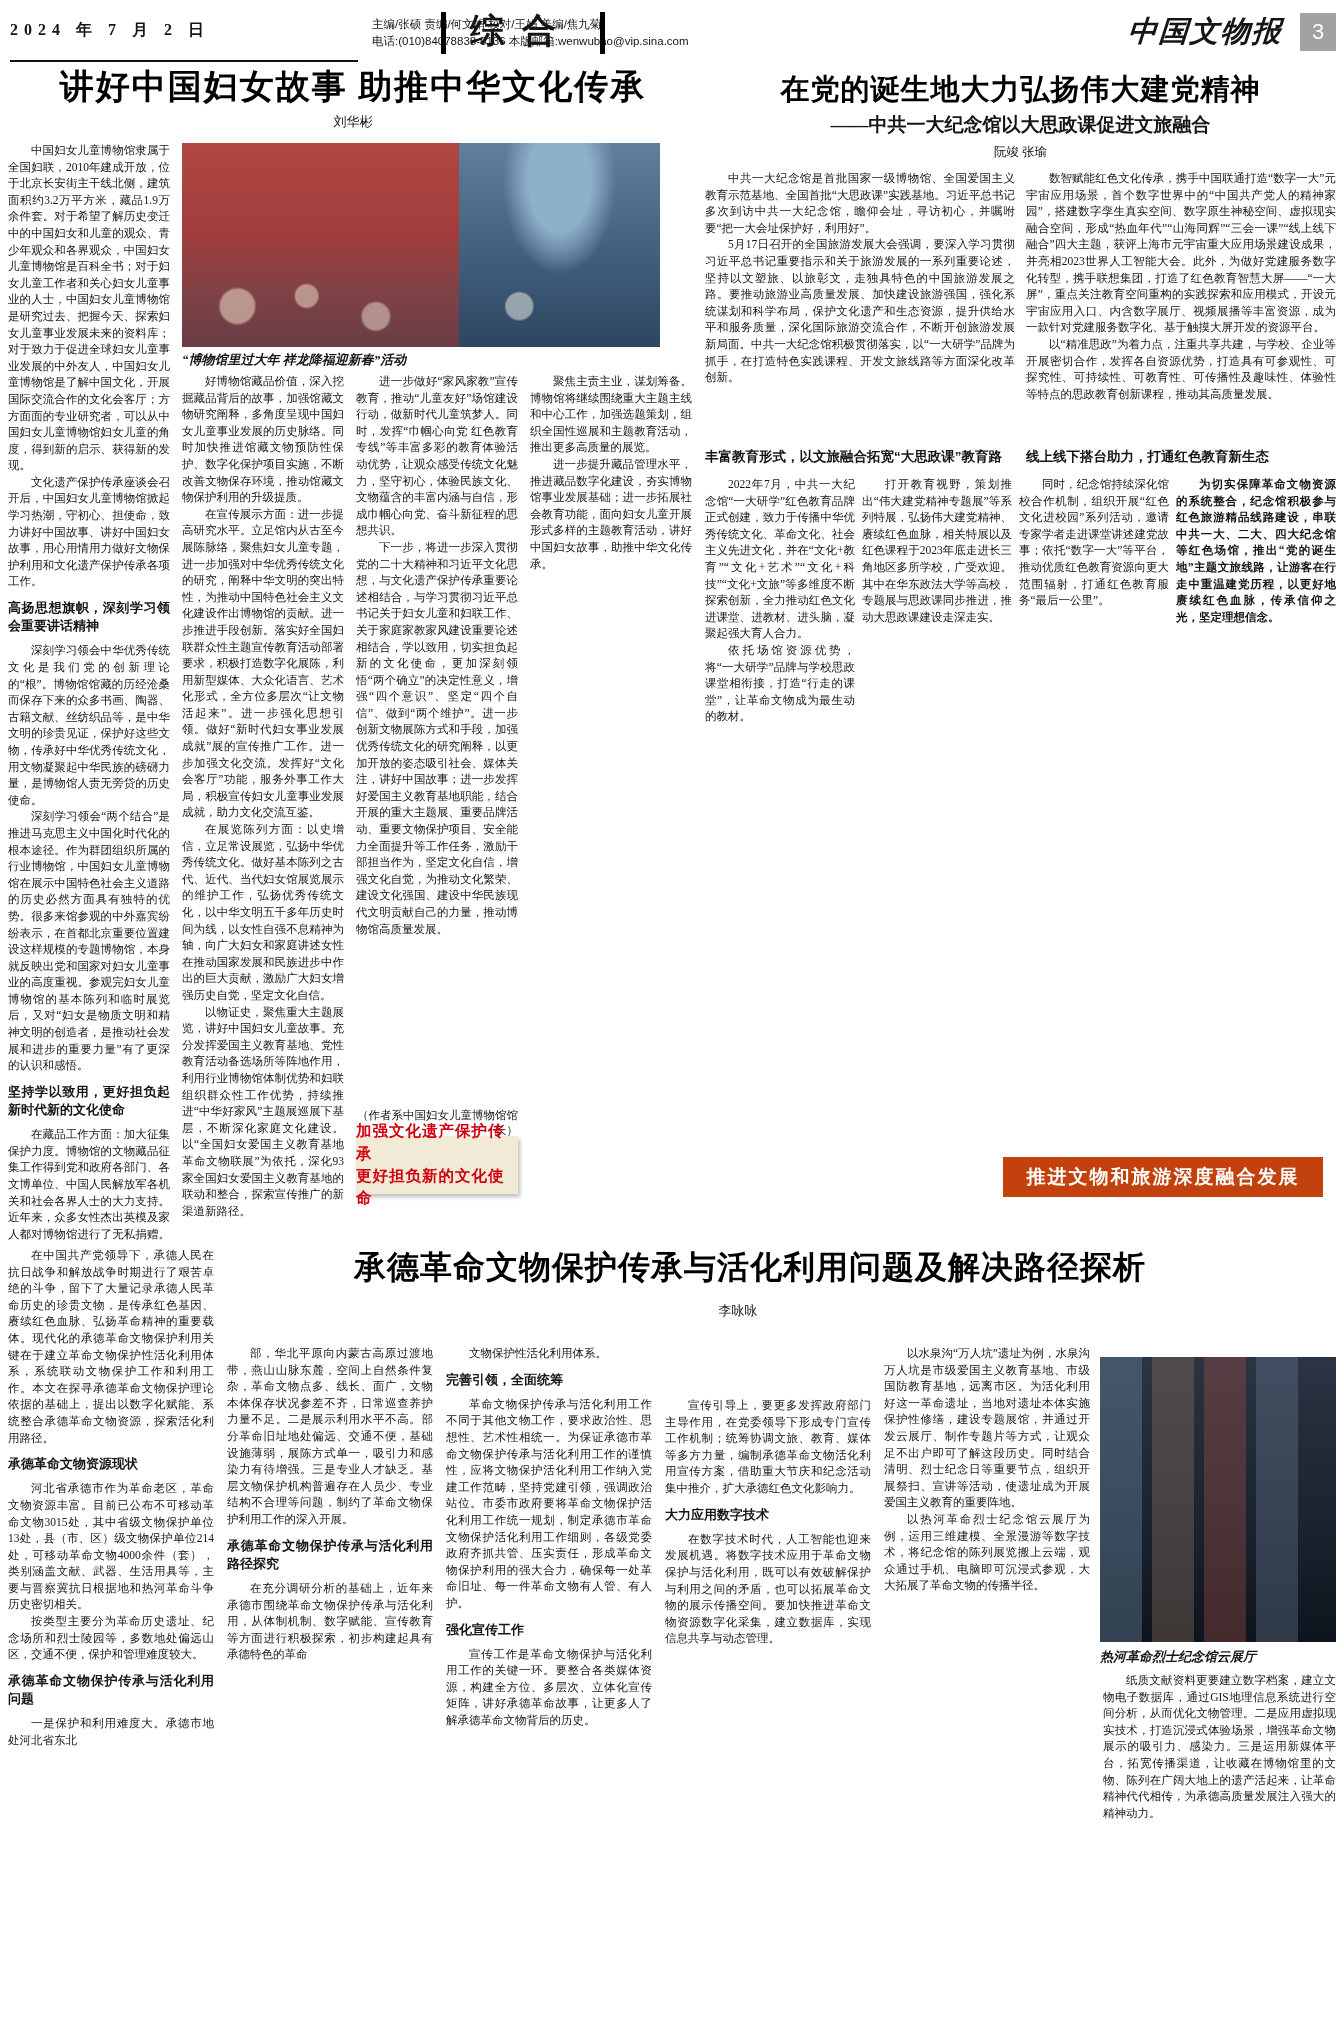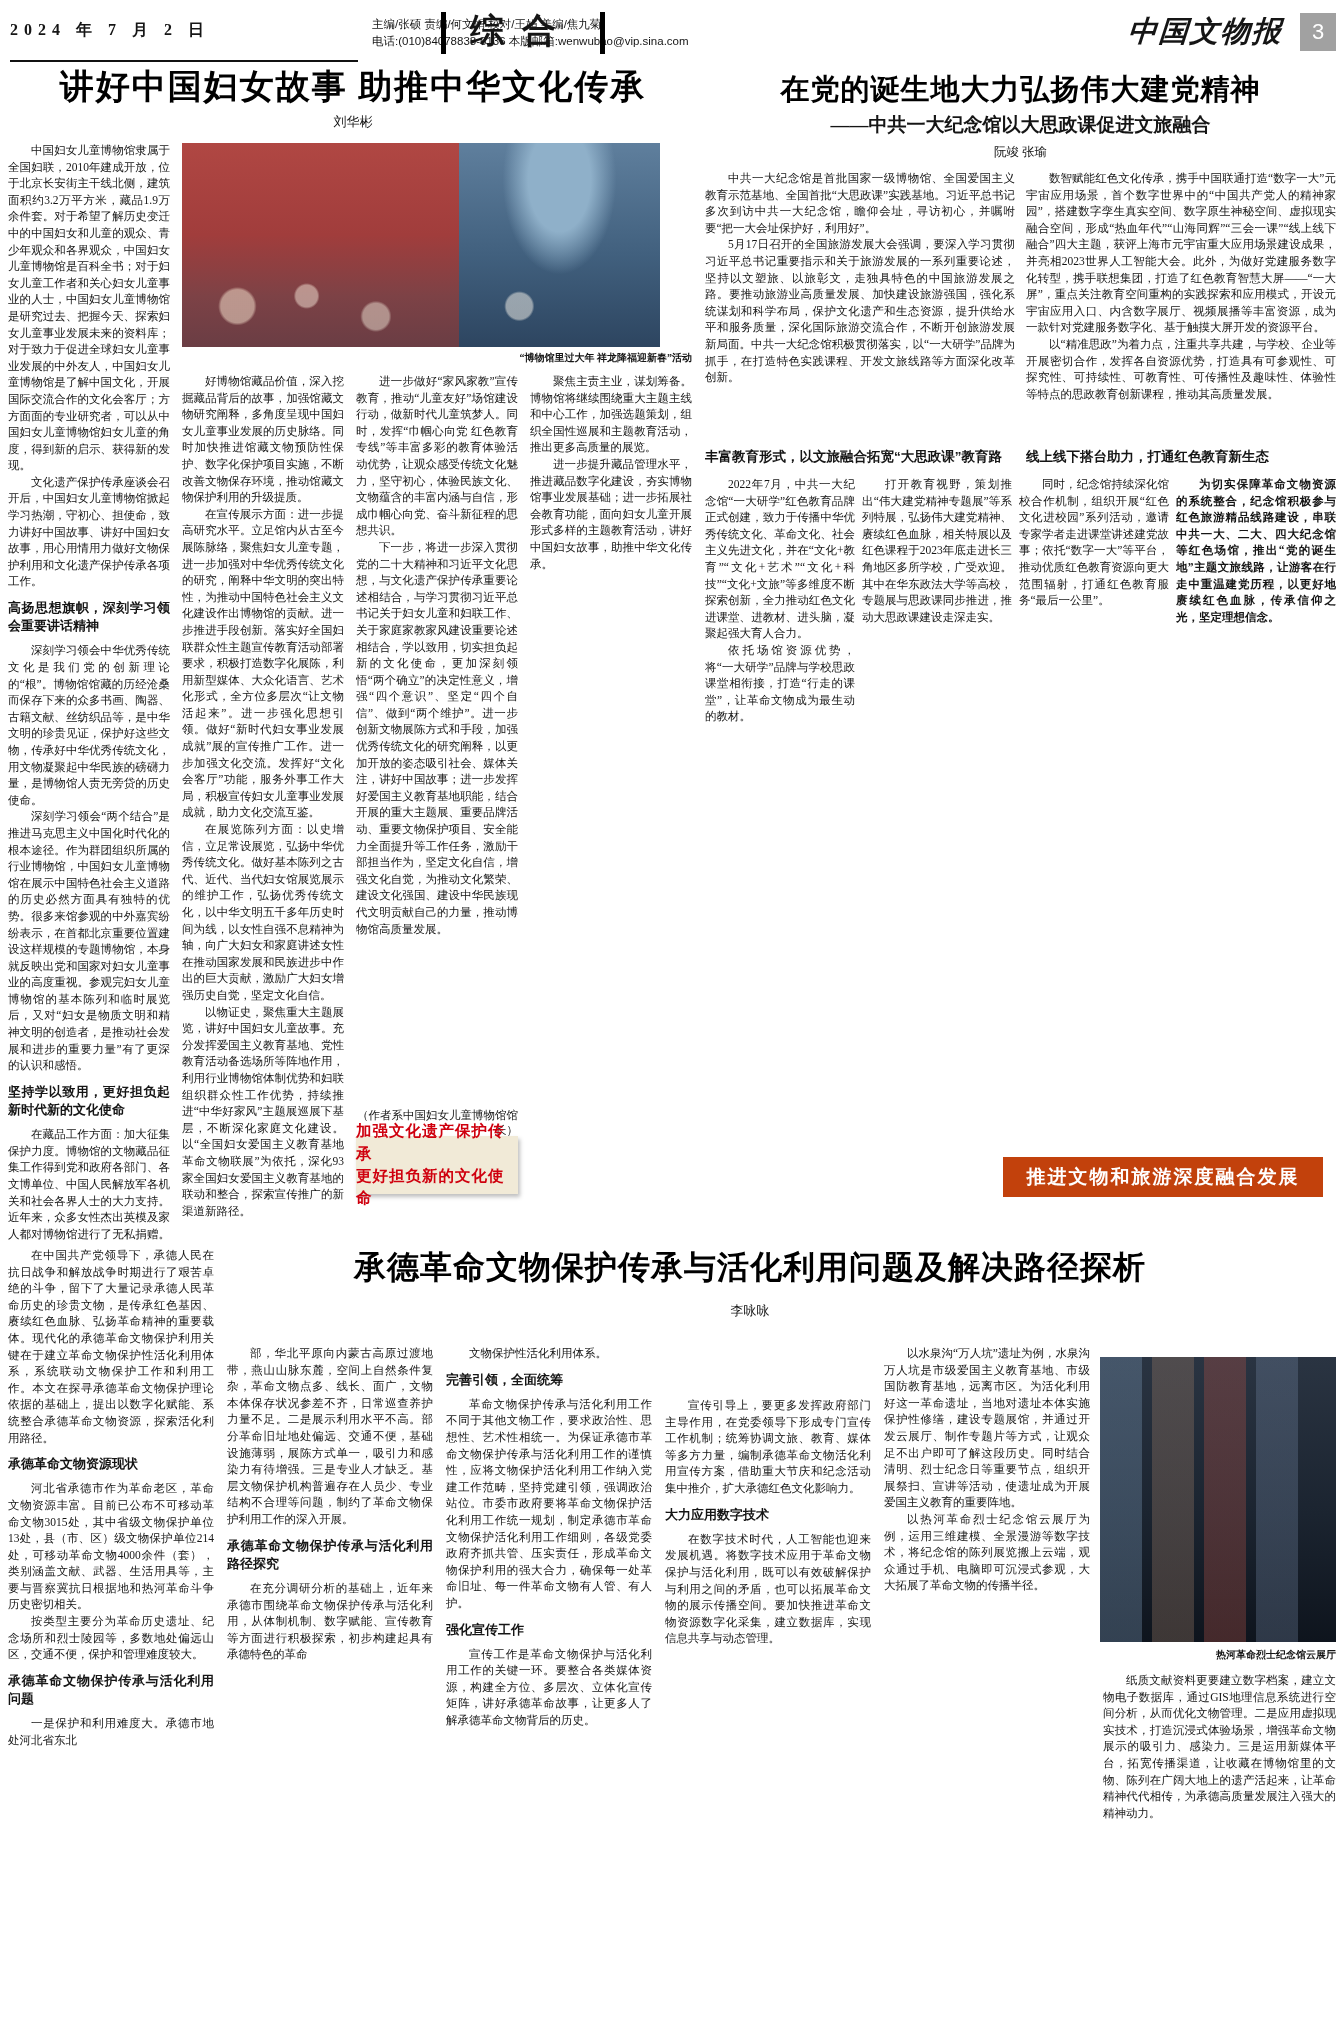--- a/index.html
+++ b/index.html
@@ -19,21 +19,21 @@
                color:#fff;font-size:22px;display:flex;align-items:center;justify-content:center;
                font-family:"Liberation Sans",sans-serif;}
   
   .col{position:absolute;overflow:hidden;text-align:justify;}
   .col .para{margin:0;text-indent:2em;font-size:11.5px;line-height:16.6px;}
   .col h4.sub{margin:9px 0 7px 0;font-size:13px;line-height:1.4;font-family:"Liberation Sans",sans-serif;
               font-weight:bold;text-indent:0;}
   .headline{position:absolute;text-align:center;font-weight:bold;color:#000;}
   .byline{position:absolute;text-align:center;font-size:13px;}
   .subtitle{position:absolute;text-align:center;font-size:19px;font-weight:bold;}
-  .caption{position:absolute;font-size:10px;font-weight:bold;text-align:right;}
+  .caption{position:absolute;font-size:13px;font-weight:bold;text-align:left;font-style:italic;}
   
   .photo{position:absolute;display:flex;overflow:hidden;}
   .scene-red{flex:0 0 58%;background:
       radial-gradient(circle at 20% 80%, rgba(240,220,200,.55) 0 6%, transparent 7%),
       radial-gradient(circle at 45% 75%, rgba(245,230,215,.5) 0 5%, transparent 6%),
       radial-gradient(circle at 70% 85%, rgba(235,225,210,.5) 0 5%, transparent 6%),
       linear-gradient(180deg,#b04743 0%,#a13d3c 45%,#7d4246 75%,#6a3d44 100%);}
   .scene-blue{flex:1;background:
       radial-gradient(ellipse at 50% 18%, #8fb0c9 0 22%, transparent 40%),
       radial-gradient(circle at 30% 80%, rgba(250,245,235,.5) 0 6%, transparent 7%),
@@ -145,21 +145,21 @@
   <div class="col" style="left:8px;top:1247px;width:206px;height:785px;">
       <p class="para">在中国共产党领导下，承德人民在抗日战争和解放战争时期进行了艰苦卓绝的斗争，留下了大量记录承德人民革命历史的珍贵文物，是传承红色基因、赓续红色血脉、弘扬革命精神的重要载体。现代化的承德革命文物保护利用关键在于建立革命文物保护性活化利用体系，系统联动文物保护工作和利用工作。本文在探寻承德革命文物保护理论依据的基础上，提出以数字化赋能、系统整合承德革命文物资源，探索活化利用路径。</p>
       <h4 class="sub">承德革命文物资源现状</h4>
       <p class="para">河北省承德市作为革命老区，革命文物资源丰富。目前已公布不可移动革命文物3015处，其中省级文物保护单位13处，县（市、区）级文物保护单位214处，可移动革命文物4000余件（套），类别涵盖文献、武器、生活用具等，主要与晋察冀抗日根据地和热河革命斗争历史密切相关。</p>
       <p class="para">按类型主要分为革命历史遗址、纪念场所和烈士陵园等，多数地处偏远山区，交通不便，保护和管理难度较大。</p>
       <h4 class="sub">承德革命文物保护传承与活化利用问题</h4>
       <p class="para">一是保护和利用难度大。承德市地处河北省东北</p>
     </div>
 
   <div class="headline" style="left:240px;top:1246px;width:1020px;font-size:32px;letter-spacing:1px;">承德革命文物保护传承与活化利用问题及解决路径探析</div>
-  <div class="byline" style="left:240px;top:1302px;width:1020px;">李咏咏</div>
+  <div class="byline" style="left:228px;top:1302px;width:1020px;">李咏咏</div>
 
   <div class="col" style="left:227px;top:1345px;width:206px;height:687px;">
       <p class="para">部，华北平原向内蒙古高原过渡地带，燕山山脉东麓，空间上自然条件复杂，革命文物点多、线长、面广，文物本体保存状况参差不齐，日常巡查养护力量不足。二是展示利用水平不高。部分革命旧址地处偏远、交通不便，基础设施薄弱，展陈方式单一，吸引力和感染力有待增强。三是专业人才缺乏。基层文物保护机构普遍存在人员少、专业结构不合理等问题，制约了革命文物保护利用工作的深入开展。</p>
       <h4 class="sub">承德革命文物保护传承与活化利用路径探究</h4>
       <p class="para">在充分调研分析的基础上，近年来承德市围绕革命文物保护传承与活化利用，从体制机制、数字赋能、宣传教育等方面进行积极探索，初步构建起具有承德特色的革命</p>
     </div>
   <div class="col" style="left:446px;top:1345px;width:206px;height:687px;">
       <p class="para">文物保护性活化利用体系。</p>
       <h4 class="sub">完善引领，全面统筹</h4>
       <p class="para">革命文物保护传承与活化利用工作不同于其他文物工作，要求政治性、思想性、艺术性相统一。为保证承德市革命文物保护传承与活化利用工作的谨慎性，应将文物保护活化利用工作纳入党建工作范畴，坚持党建引领，强调政治站位。市委市政府要将革命文物保护活化利用工作统一规划，制定承德市革命文物保护活化利用工作细则，各级党委政府齐抓共管、压实责任，形成革命文物保护利用的强大合力，确保每一处革命旧址、每一件革命文物有人管、有人护。</p>

